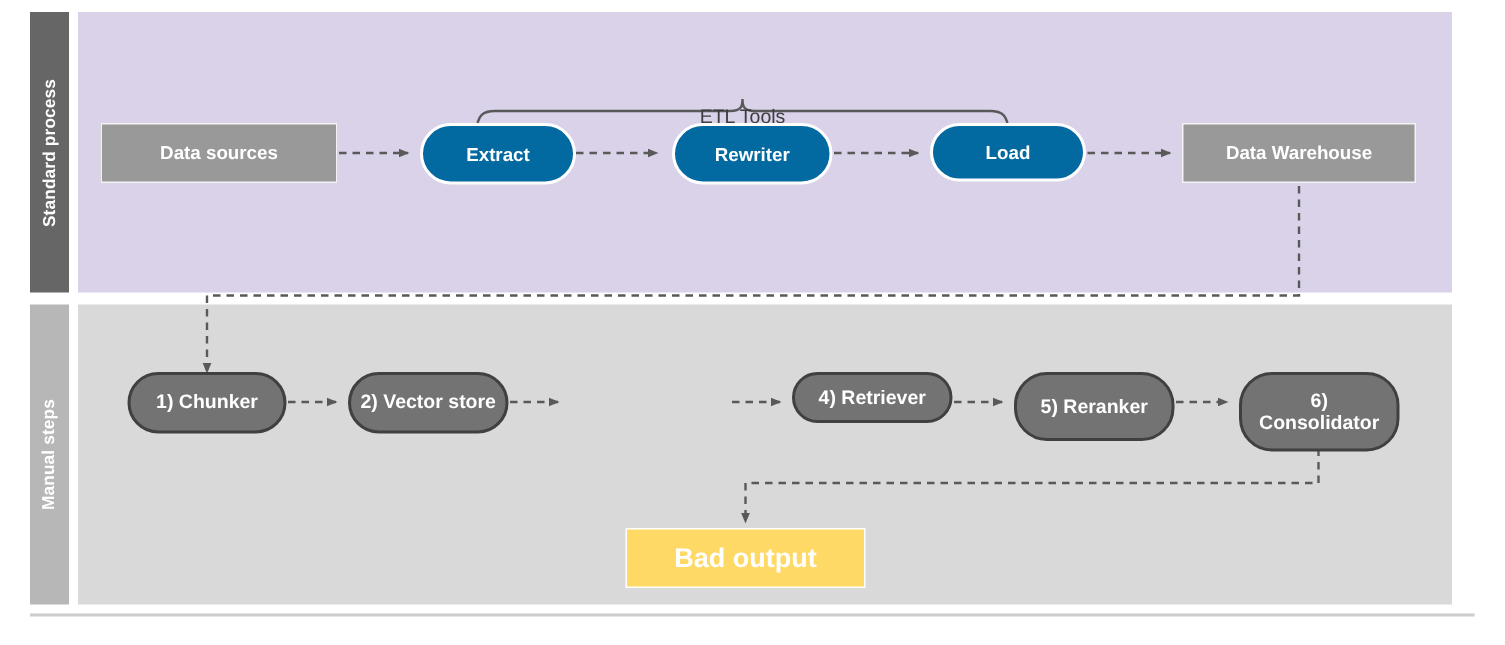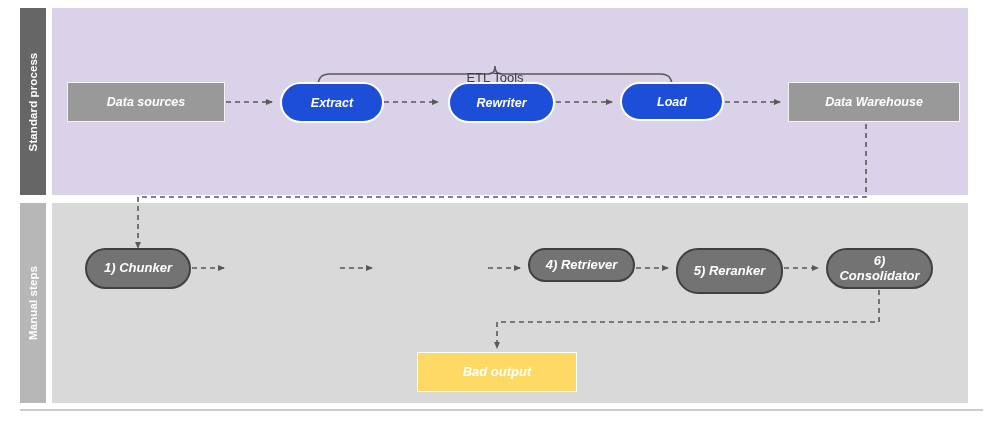--- a/index.html
+++ b/index.html
@@ -56,41 +56,40 @@
     display: flex;
     align-items: center;
     justify-content: center;
     text-align: center;
     color: #ffffff;
     font-weight: bold;
     font-size: 12.5px;
     line-height: 1.12;
     box-sizing: border-box;
     padding: 0 6px;
-    font-style: italic;
   }
   .node.rect {
     background: #999999;
     border: 1px solid #f3f3f3;
   }
   .node.pill-etl {
-    background: #1d4ed8;
+    background: #0369a1;
     border: 2px solid #ffffff;
     border-radius: 22px;
   }
   .node.pill-step {
     background: #737373;
     border: 2px solid #404040;
     border-radius: 22px;
     font-size: 13px;
   }
   .node.warn {
     background: #ffd966;
     border: 1px solid #ffffff;
-    font-size: 13px;
+    font-size: 18px;
   }
 
   
   #etl-brace-label {
     position: absolute;
     left: 414px;
     top: 45px;
     width: 162px;
     text-align: center;
     color: #3d3d3d;
@@ -155,29 +154,30 @@
   <div id="etl-brace-label">ETL Tools</div>
 
   <div class="node rect" style="left:67px;  top:82px;  width:158px; height:40px;">Data sources</div>
 
   <div class="node pill-etl" style="left:280px; top:82px; width:104px; height:41px;">Extract</div>
 
   <div class="node pill-etl" style="left:448px; top:82px; width:107px; height:41px;">Rewriter</div>
 
   <div class="node pill-etl" style="left:620px; top:82px; width:104px; height:39px;">Load</div>
 
-  <div class="node rect" style="left:788px; top:82px; width:172px; height:40px;">Data Warehouse</div>
+  <div class="node rect" style="left:788px; top:82px; width:156px; height:40px;">Data Warehouse</div>
 
   <div class="node pill-step" style="left:85px;  top:248px; width:106px; height:41px;">1) Chunker</div>
 
+  <div class="node pill-step" style="left:232px; top:248px; width:107px; height:41px;">2) Vector store</div>
 
 
   <div class="node pill-step" style="left:528px; top:248px; width:107px; height:34px;">4) Retriever</div>
 
   <div class="node pill-step" style="left:676px; top:248px; width:107px; height:46px;">5) Reranker</div>
 
-  <div class="node pill-step" style="left:826px; top:248px; width:107px; height:41px;">6) Consolidator</div>
+  <div class="node pill-step" style="left:826px; top:248px; width:107px; height:53px;">6) Consolidator</div>
 
   <div class="node warn" style="left:417px; top:352px; width:160px; height:40px;">Bad output</div>
 
   <div id="bottom-rule"></div>
 
 </div>
 
 </body></html>

